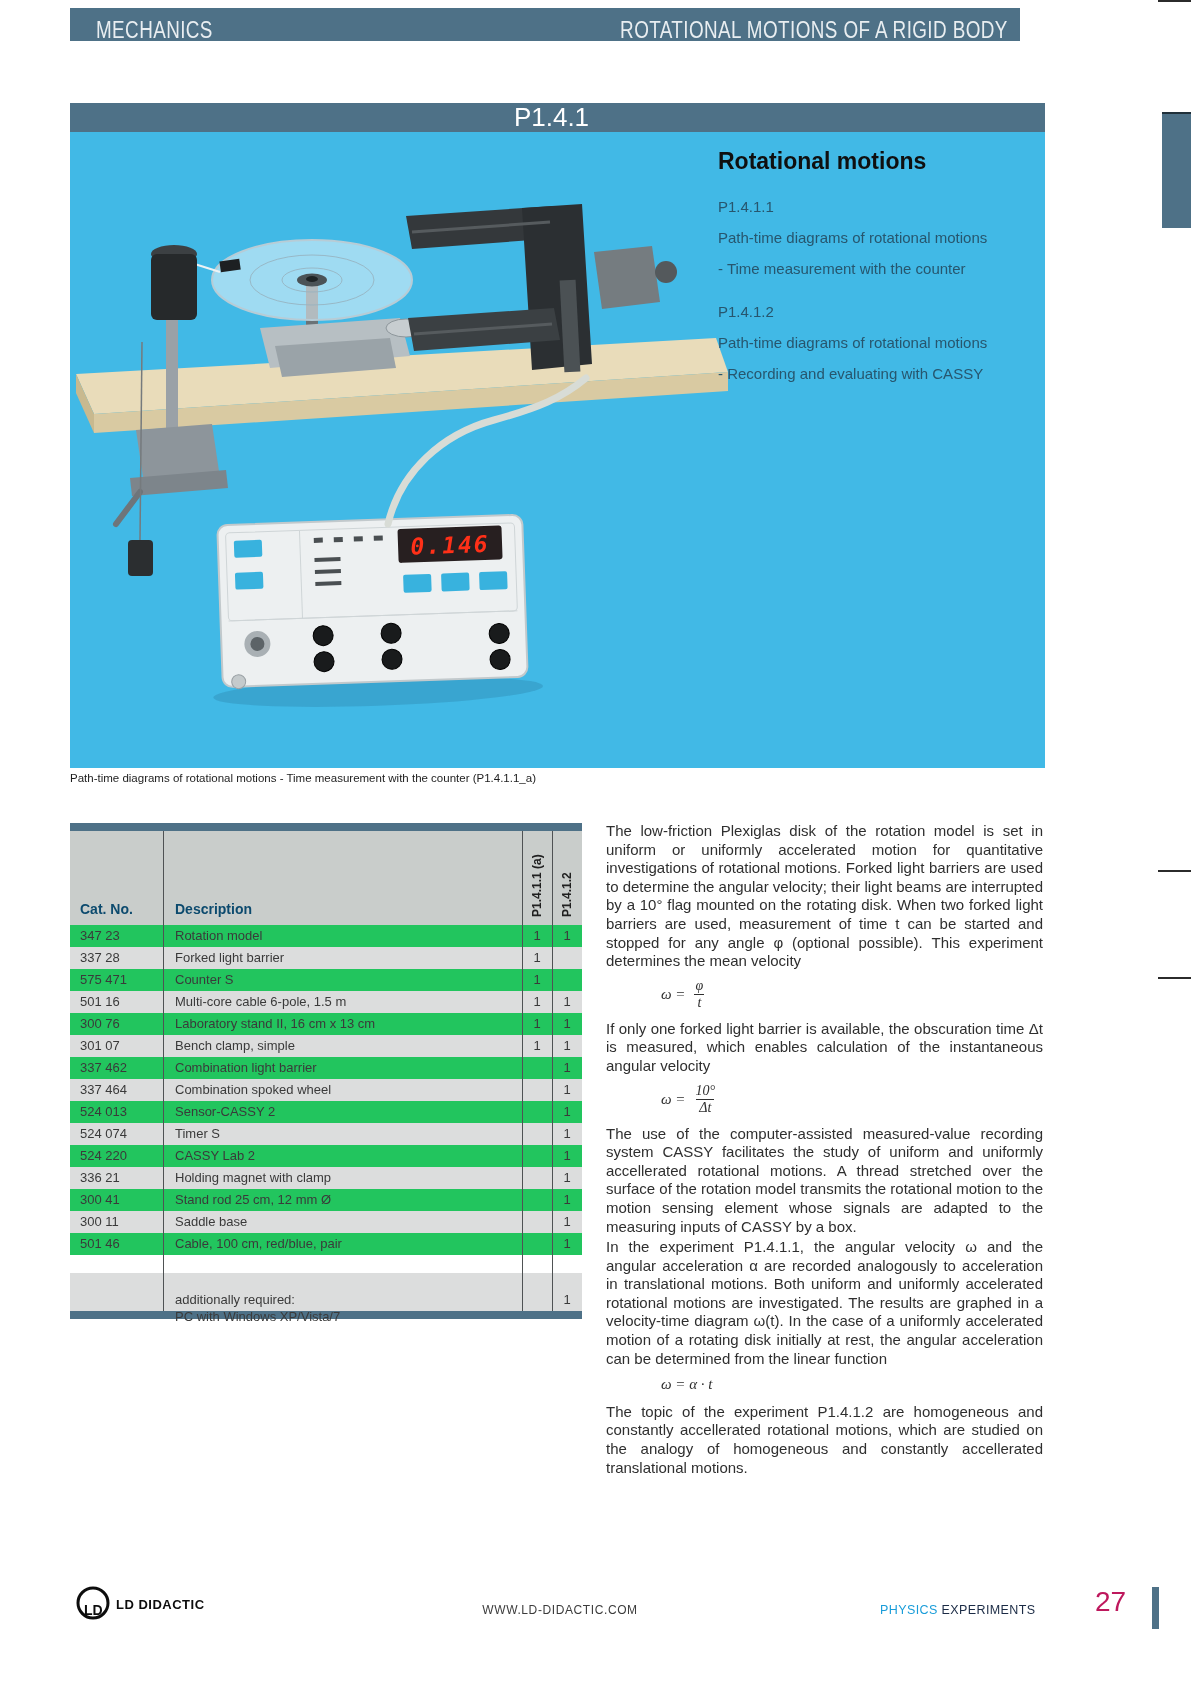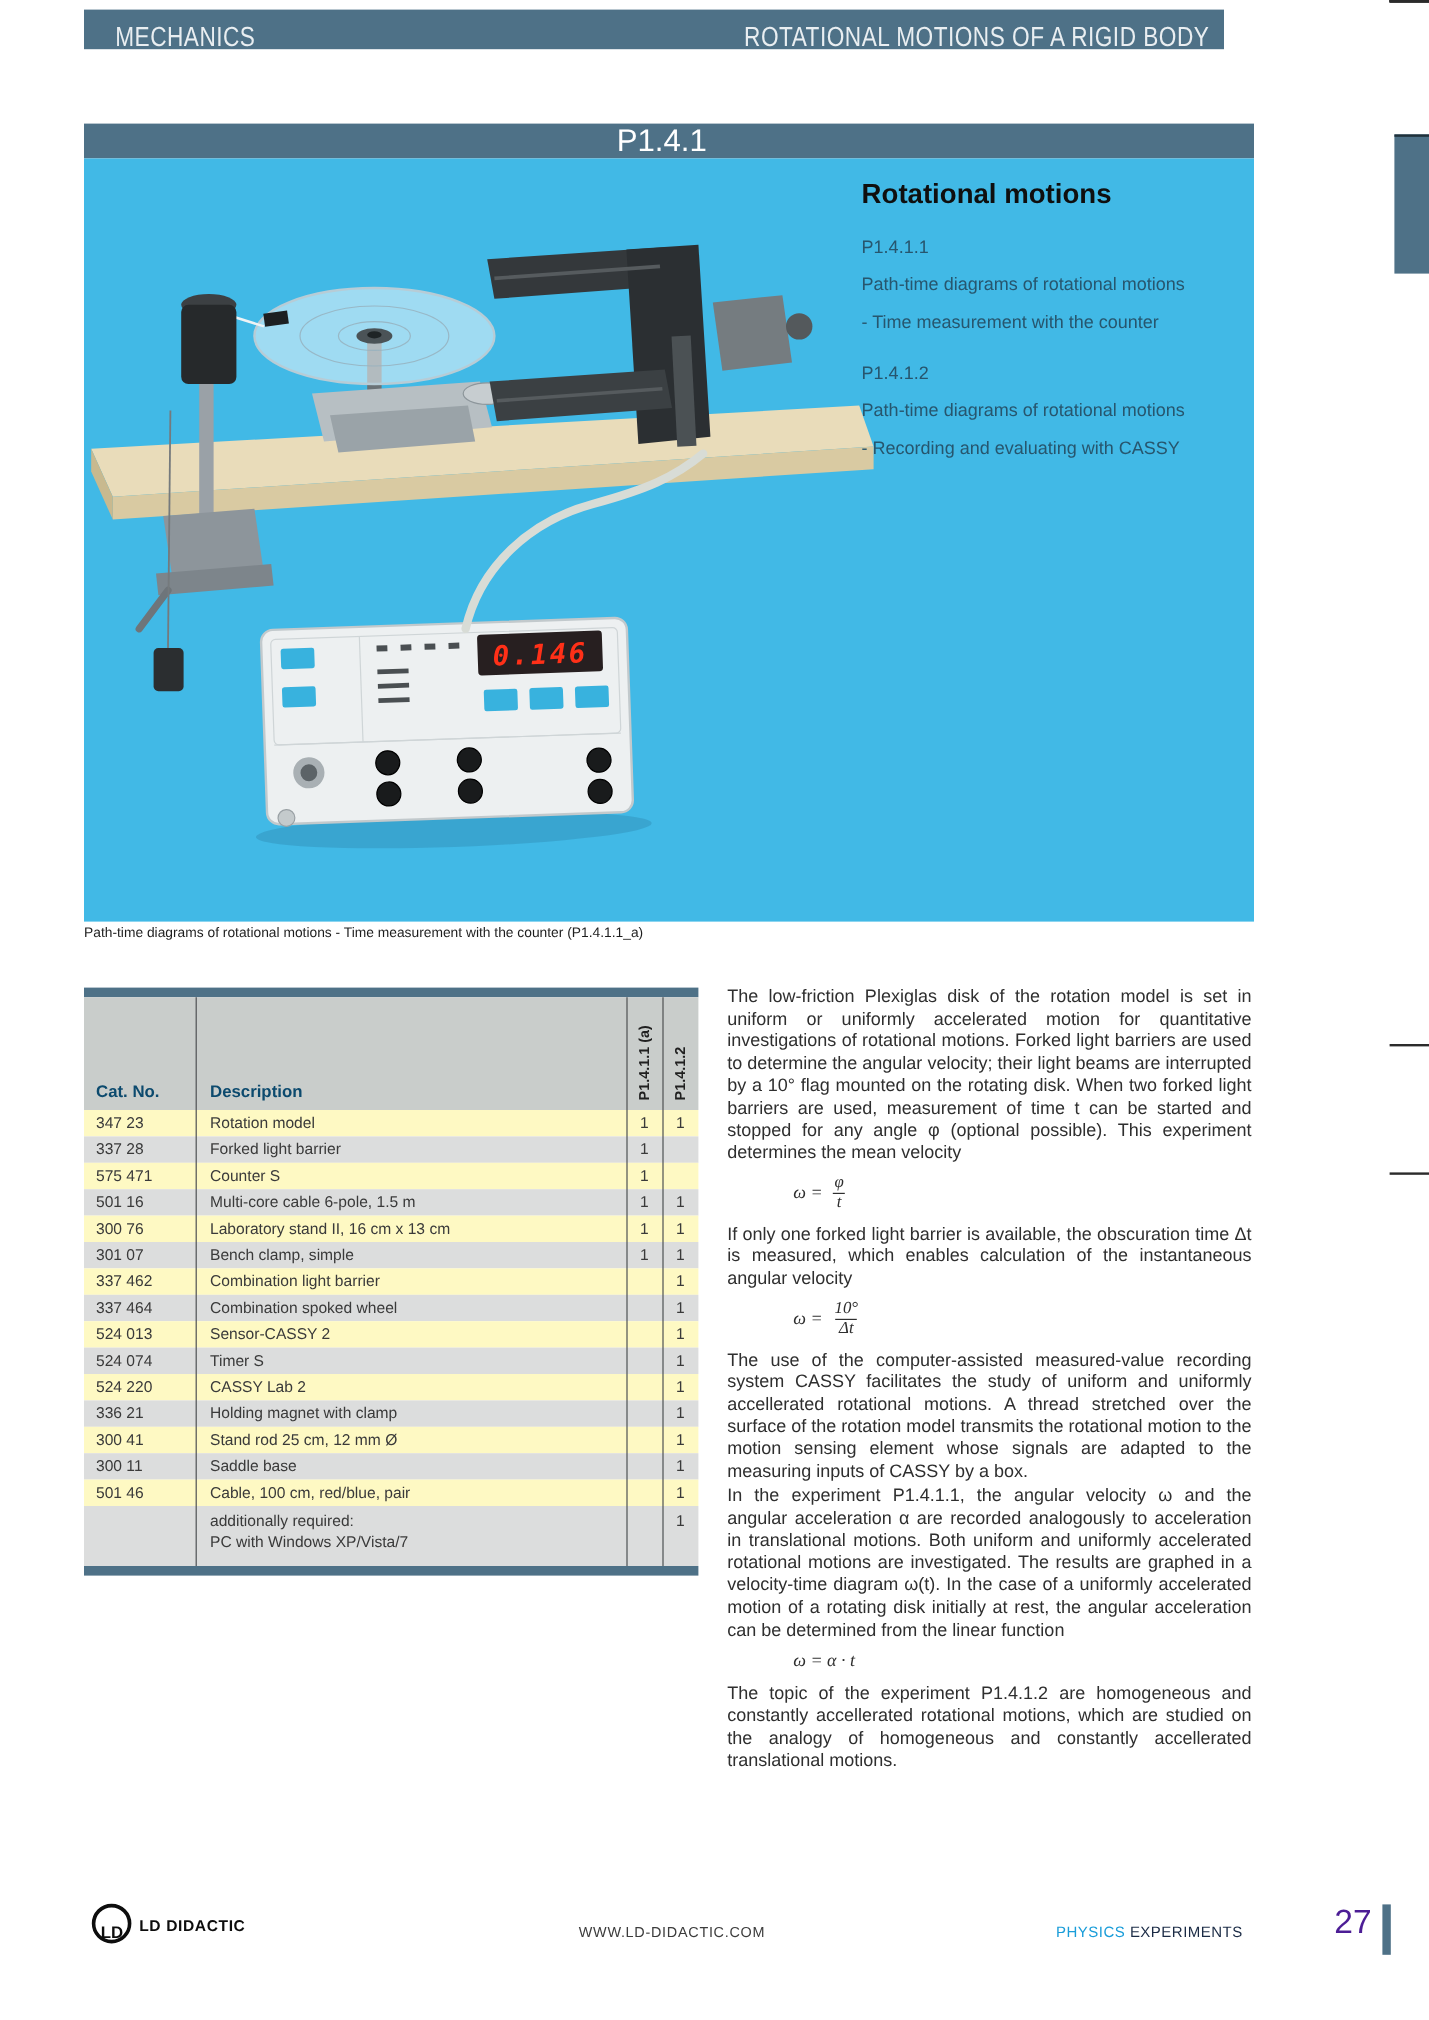--- a/index.html
+++ b/index.html
@@ -40,23 +40,23 @@
   .ptable{position:absolute;left:70px;top:823px;width:512px;}
   .t-topbar,.t-botbar{height:8px;background:#4e7187;}
   .t-header{position:relative;height:94px;background:#c9cdcb;}
   .th{position:absolute;bottom:8px;font-size:14px;font-weight:bold;color:#0c4a6e;}
   .th-cat{left:10px;}
   .th-desc{left:105px;}
   .vhead{position:absolute;bottom:8px;font-size:12px;font-weight:bold;color:#202020;white-space:nowrap;
          transform:rotate(-90deg);transform-origin:0 100%;}
   .vh-1{left:474px;}
   .vh-2{left:504px;}
-  .t-row{display:flex;height:22px;line-height:22px;font-size:13px;color:#3a3a3a;background:#fef9c3;}
+  .t-row{display:flex;height:22px;line-height:22px;font-size:13px;color:#3a3a3a;background:#22c55e;}
   .t-row.alt{background:#dcdddd;}
-  .t-row.tall{height:50px;line-height:17px;padding-top:4px;box-sizing:border-box;}
+  .t-row.tall{height:38px;line-height:17px;padding-top:18px;box-sizing:border-box;margin-top:18px;}
   .tc-cat{flex:0 0 93px;padding-left:10px;box-sizing:border-box;}
   .tc-desc{flex:1;padding-left:12px;box-sizing:border-box;}
   .tc-a,.tc-b{flex:0 0 30px;text-align:center;}
   .vline{position:absolute;top:8px;bottom:8px;width:1px;background:#4f5254;}
   .vl-1{left:93px;}.vl-2{left:452px;}.vl-3{left:482px;}
 
   
   .copy{position:absolute;left:606px;top:822px;width:437px;font-size:15px;line-height:18.6px;
         text-align:justify;color:#2f2f2f;}
   .copy p{margin:0 0 2px 0;}
@@ -65,22 +65,22 @@
   .frac{display:inline-flex;flex-direction:column;align-items:center;margin-left:7px;line-height:16px;font-size:14px;}
   .frac .den{border-top:1px solid #2f2f2f;padding:0 3px;}
   .frac .num{padding:0 3px;}
 
   
   .footer-url{position:absolute;left:430px;top:1603px;width:260px;text-align:center;
               font-size:12px;letter-spacing:.6px;color:#3c3c3c;}
   .footer-series{position:absolute;left:880px;top:1603px;width:180px;text-align:left;font-size:12.5px;letter-spacing:.4px;}
   .footer-series .blue{color:#1a9dd9;}
   .footer-series .dark{color:#1b2b45;}
-  .footer-page{position:absolute;left:1095px;top:1586px;width:48px;text-align:right;
-               font-size:28px;color:#4c1d95;}
+  .footer-page{position:absolute;left:1095px;top:1586px;width:48px;text-align:left;
+               font-size:28px;color:#be185d;}
   .footer-bar{position:absolute;left:1152px;top:1587px;width:7px;height:42px;background:#4e7187;}
   .footer-logo{position:absolute;left:72px;top:1582px;}
 </style>
 </head>
 <body>
 
 <div class="page">
 
   <div class="top-banner">
     <span class="bl">MECHANICS</span>

